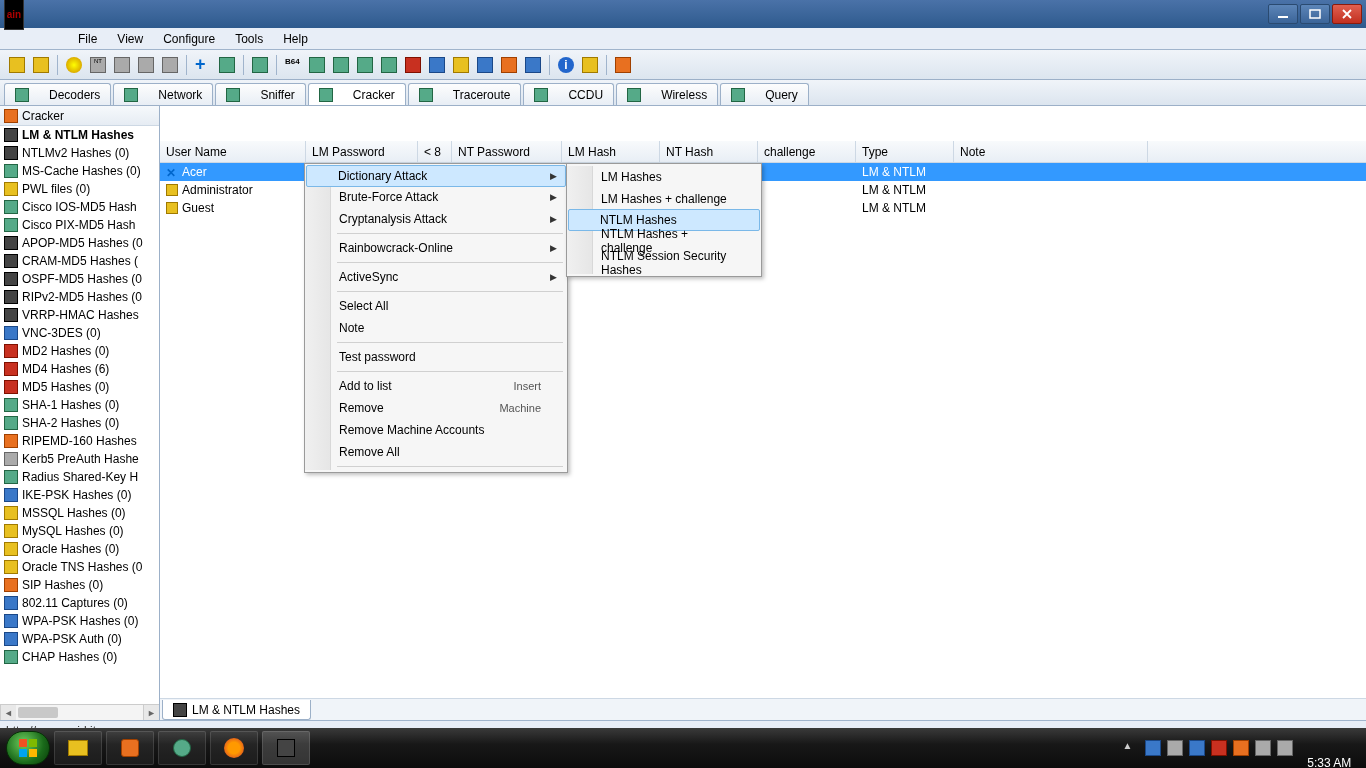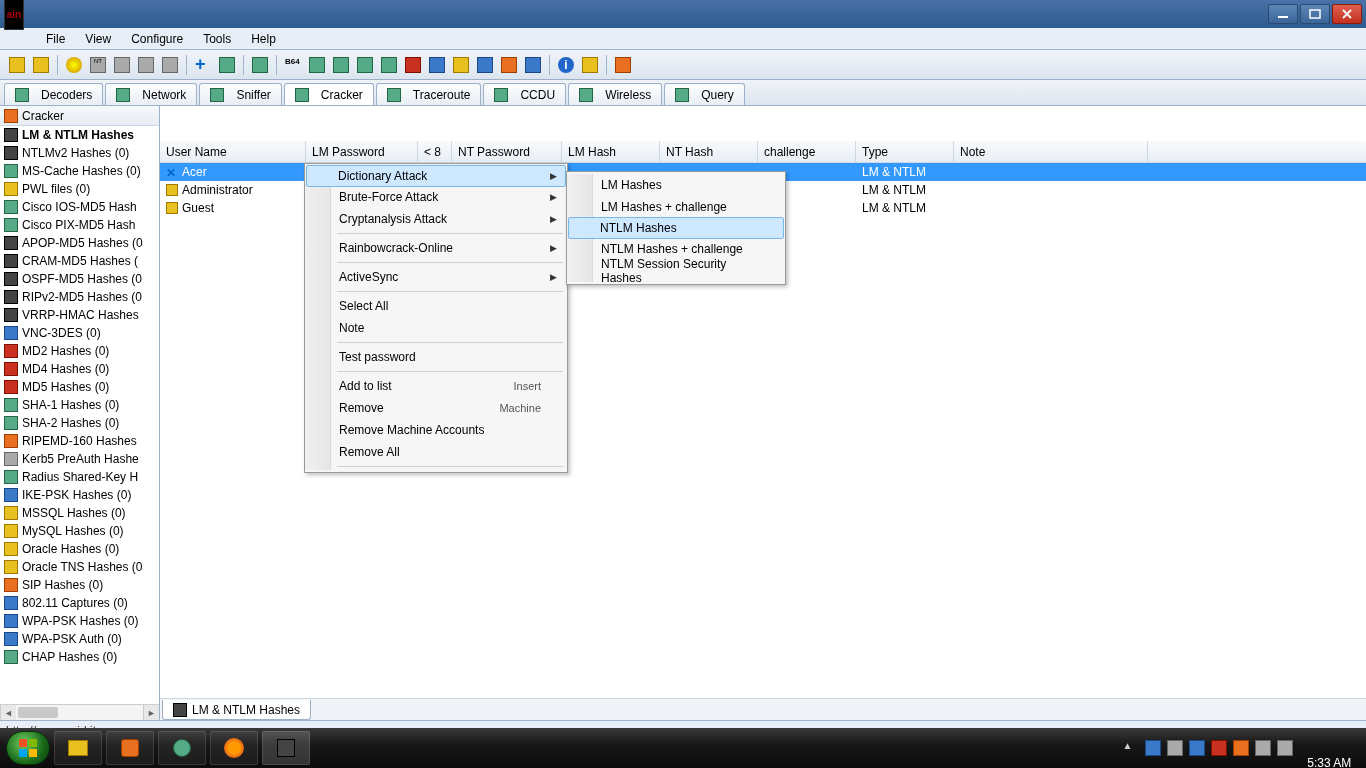--- a/index.html
+++ b/index.html
@@ -8,32 +8,32 @@
 
 .titlebar { height: 28px; background: linear-gradient(#4a72a8, #2e5a8d); display: flex; align-items: center; justify-content: space-between; padding: 0 4px; }
 .title-left { display: flex; align-items: center; gap: 6px; }
 .app-icon { width: 20px; height: 32px; background: #000; border: 1px solid #333; display: flex; align-items: center; justify-content: center; color: #a00; font-weight: bold; font-size: 10px; }
 .win-controls { display: flex; gap: 2px; }
 .win-btn { width: 30px; height: 20px; background: linear-gradient(#5c85b8, #3b6498); border: 1px solid #2a4a70; border-radius: 2px; display: flex; align-items: center; justify-content: center; color: #fff; cursor: pointer; }
 .win-btn.close { background: linear-gradient(#e06050, #c23020); border-color: #8a1a0c; }
 .win-btn svg { width: 12px; height: 10px; }
 
 
-.menubar { height: 22px; background: #e8eef7; display: flex; align-items: center; padding-left: 36px; border-bottom: 1px solid #a0b4cc; }
+.menubar { height: 22px; background: #e8eef7; display: flex; align-items: center; padding-left: 68px; border-bottom: 1px solid #a0b4cc; }
 .menubar span { padding: 3px 10px; cursor: pointer; }
 
 
 .toolbar { height: 30px; background: linear-gradient(#f0f4f9, #dce5ef); border-bottom: 1px solid #9cb0c8; display: flex; align-items: center; padding: 0 6px; gap: 2px; }
 .tb-btn { width: 22px; height: 22px; display: flex; align-items: center; justify-content: center; border: 1px solid transparent; cursor: pointer; border-radius: 2px; }
 .tb-sep { width: 1px; height: 20px; background: #a0b4cc; margin: 0 3px; }
 .tb-icon { width: 16px; height: 16px; display: inline-block; }
 
 
 .tabs { height: 26px; background: linear-gradient(#f0f4f9, #dce5ef); display: flex; align-items: flex-end; padding-left: 4px; border-bottom: 1px solid #9cb0c8; }
-.tab { height: 22px; padding: 8px 10px; background: linear-gradient(#fdfdfd, #e8eef5); border: 1px solid #9cb0c8; border-bottom: none; border-radius: 3px 3px 0 0; margin-right: 2px; display: flex; align-items: center; gap: 12px; cursor: pointer; }
+.tab { height: 22px; padding: 8px 10px; background: linear-gradient(#fdfdfd, #e8eef5); border: 1px solid #9cb0c8; border-bottom: none; border-radius: 3px 3px 0 0; margin-right: 2px; display: flex; align-items: center; gap: 20px; cursor: pointer; }
 .tab.active { background: #fff; }
 .tab-icon { width: 14px; height: 14px; display: inline-block; }
 
 
 .main { display: flex; height: 614px; }
 .sidebar { width: 160px; background: #fff; border-right: 1px solid #9cb0c8; display: flex; flex-direction: column; }
 .sidebar-header { height: 20px; background: linear-gradient(#f6f9fc, #e6ecf3); border-bottom: 1px solid #cdd8e4; display: flex; align-items: center; padding-left: 4px; gap: 4px; }
 .sidebar-list { flex: 1; overflow: hidden; }
 .sidebar-item { height: 18px; display: flex; align-items: center; padding-left: 4px; gap: 4px; cursor: pointer; white-space: nowrap; overflow: hidden; }
 .sidebar-item.selected { font-weight: bold; }
@@ -294,21 +294,21 @@
         <div class="sidebar-item">
           <span class="si-icon ic-blue"></span>
           <span>VNC-3DES (0)</span>
         </div>
         <div class="sidebar-item">
           <span class="si-icon ic-red"></span>
           <span>MD2 Hashes (0)</span>
         </div>
         <div class="sidebar-item">
           <span class="si-icon ic-red"></span>
-          <span>MD4 Hashes (0)</span>
+          <span>MD4 Hashes (6)</span>
         </div>
         <div class="sidebar-item">
           <span class="si-icon ic-red"></span>
           <span>MD5 Hashes (0)</span>
         </div>
         <div class="sidebar-item">
           <span class="si-icon ic-box"></span>
           <span>SHA-1 Hashes (0)</span>
         </div>
         <div class="sidebar-item">
@@ -485,21 +485,21 @@
           </div>
           <div class="ctx-item">
             <span>Remove Machine Accounts</span>
           </div>
           <div class="ctx-item">
             <span>Remove All</span>
           </div>
           <div class="ctx-sep"></div>
         </div>
 
-      <div class="ctx-menu" id="ctx2" style="left:406px; top:0px; width:220px;margin-top:8px;">
+      <div class="ctx-menu" id="ctx2" style="left:406px; top:0px; width:196px;">
         <div class="ctx-gutter"></div>
       <div class="ctx-item">
             <span>LM Hashes</span>
           </div>
           <div class="ctx-item">
             <span>LM Hashes + challenge</span>
           </div>
           <div class="ctx-item highlighted">
             <span>NTLM Hashes</span>
           </div>

